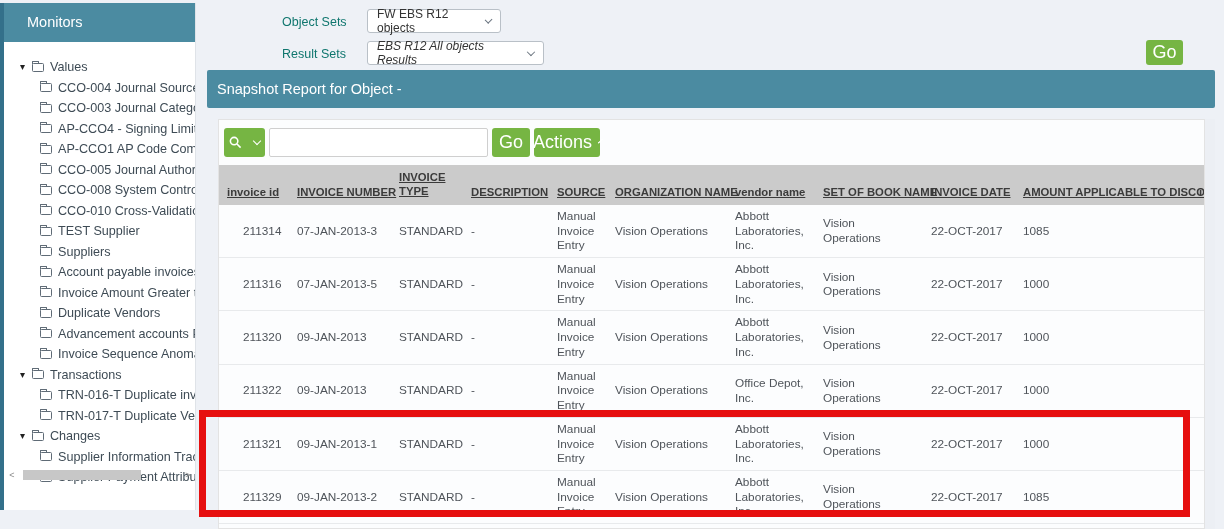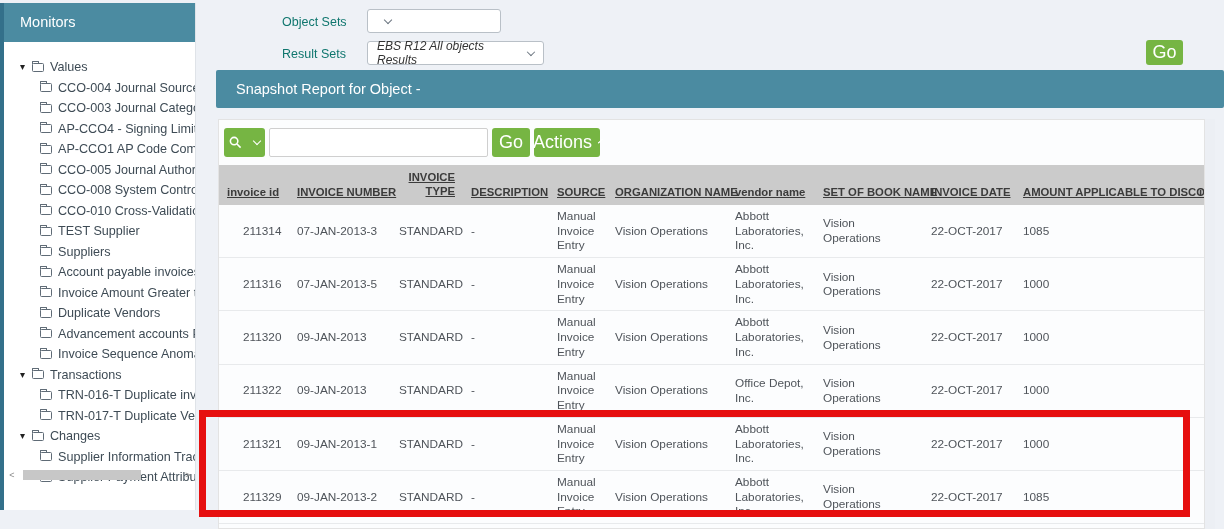--- a/index.html
+++ b/index.html
@@ -7,21 +7,21 @@
     --pagebg:#eef1f6; --hdrgray:#cbcbcb;
   }
   *{box-sizing:border-box;margin:0;padding:0;}
   html,body{width:1224px;height:529px;overflow:hidden;}
   body{background:var(--pagebg);font-family:"Liberation Sans",sans-serif;position:relative;}
 
   
   .sidebar{position:absolute;left:0;top:3px;width:196px;height:507px;background:#fff;
     border-left:4px solid var(--teal-dark);border-right:1px solid #dfe3e8;}
   .sidebar-header{height:39px;background:var(--teal);color:#fff;font-size:14.5px;
-    line-height:39px;padding-left:16px;}
+    line-height:39px;padding-left:23px;}
   .tree{margin-top:15px;font-size:12.6px;color:#3e4b55;white-space:nowrap;overflow:hidden;}
   .tree-item{height:20.5px;line-height:20.5px;display:flex;align-items:center;padding-left:16px;cursor:pointer;}
   .tree-item.child{padding-left:36px;}
   .caret{font-size:10px;color:#222;width:12px;display:inline-block;}
   .folder{display:inline-block;width:12px;height:9px;border:1.3px solid #5f6b76;border-radius:1.5px;
     position:relative;margin:0 6px 0 0;flex:0 0 auto;}
   .folder::before{content:"";position:absolute;top:-3.2px;left:-1.3px;width:5px;height:2px;
     border:1.3px solid #5f6b76;border-bottom:none;border-radius:1px 1px 0 0;}
   .tree-label{overflow:hidden;}
   .hscroll{position:absolute;left:3px;top:466px;width:186px;height:12px;display:flex;align-items:center;}
@@ -39,38 +39,38 @@
   #sel-result{left:367px;top:41px;width:177px;font-style:italic;}
   .chev{display:inline-block;width:6px;height:6px;border-right:1.6px solid #6b7580;
     border-bottom:1.6px solid #6b7580;transform:rotate(45deg);margin:-3px 0 0 8px;}
   .chev.white{border-color:#fff;}
   .btn{background:var(--green);color:#fff;border:none;border-radius:3px;font-size:18px;
     font-family:"Liberation Sans",sans-serif;cursor:pointer;display:flex;align-items:center;justify-content:center;}
   #btn-go-top{position:absolute;left:1146px;top:40px;width:37px;height:25px;}
 
   
   .report-title{position:absolute;left:207px;top:70px;width:1008px;height:38px;background:var(--teal);
-    color:#fff;font-size:14.5px;line-height:38px;padding-left:20px;border-radius:2px;margin-left:9px;}
+    color:#fff;font-size:14.5px;line-height:38px;padding-left:10px;border-radius:2px;}
   .panel{position:absolute;left:218px;top:119px;width:987px;height:410px;background:#fcfdfe;
     border:1px solid #e3e3e3;overflow:hidden;}
   .panel-scroll{position:absolute;left:1205px;top:119px;width:10px;height:410px;background:#eceff4;}
 
   .toolbar{position:absolute;left:5px;top:8px;height:29px;display:flex;}
   #btn-search{width:41px;height:29px;margin-right:0;}
   #search-input{width:219px;height:29px;border:1px solid #cfcfcf;border-radius:2px;margin:0 4px;
     padding:0 8px;font-size:12px;font-family:"Liberation Sans",sans-serif;}
   #btn-search-go{width:38px;height:29px;}
   #btn-actions{width:66px;height:29px;margin-left:4px;}
 
   table{position:absolute;left:0;top:45px;width:987px;border-collapse:collapse;table-layout:fixed;}
   col.c0{width:70px;}col.c1{width:102px;}col.c2{width:72px;}col.c3{width:86px;}col.c4{width:58px;}
   col.c5{width:120px;}col.c6{width:88px;}col.c7{width:108px;}col.c8{width:92px;}col.c9{width:176px;}col.c10{width:15px;}
   thead th{background:var(--hdrgray);height:40px;font-size:11.3px;color:#3b3b3b;font-weight:bold;
     text-align:left;padding:0 8px;text-decoration:underline;white-space:nowrap;cursor:pointer;vertical-align:bottom;padding-bottom:7px;}
-  thead th:nth-child(3){white-space:normal;text-align:right;line-height:1.25;}
+  thead th:nth-child(3){white-space:normal;text-align:left;line-height:1.25;}
   tbody td{height:52px;font-size:11.8px;color:#4f545a;padding:4px 8px;vertical-align:middle;
     border-bottom:1px solid #e8eaec;line-height:1.25;}
   tbody tr{background:#fcfdfe;}
   td.c0{padding-left:24px;}
   td.c2{text-align:center;}
 
   .highlight-rect{position:absolute;left:199px;top:410px;width:991px;height:107px;
     border:7px solid var(--red);pointer-events:none;z-index:10;}
 
   .mag{width:13px;height:13px;margin-right:4px;}
@@ -191,20 +191,21 @@
     <span class="arrow">&lt;</span>
     <span class="track">
         <span class="thumb"></span>
       </span>
     <span class="arrow">&gt;</span>
   </div>
 </div>
 
 <div class="form-label" id="lbl-object">Object Sets</div>
 <div class="select" id="sel-object">
+  <span>FW EBS R12 objects</span>
   <span class="chev"></span>
 </div>
 <div class="form-label" id="lbl-result">Result Sets</div>
 <div class="select" id="sel-result">
   <span>EBS R12 All objects Results</span>
   <span class="chev"></span>
 </div>
 <button class="btn" id="btn-go-top">Go</button>
 
 <div class="report-title">Snapshot Report for Object -</div>

